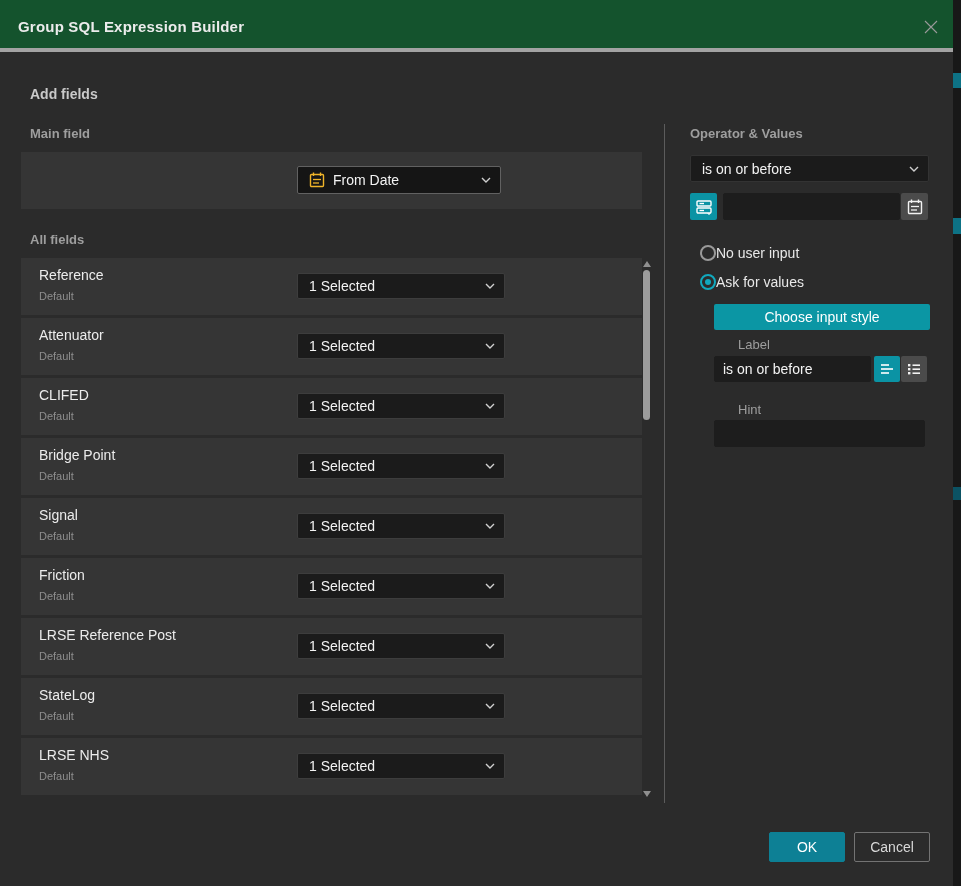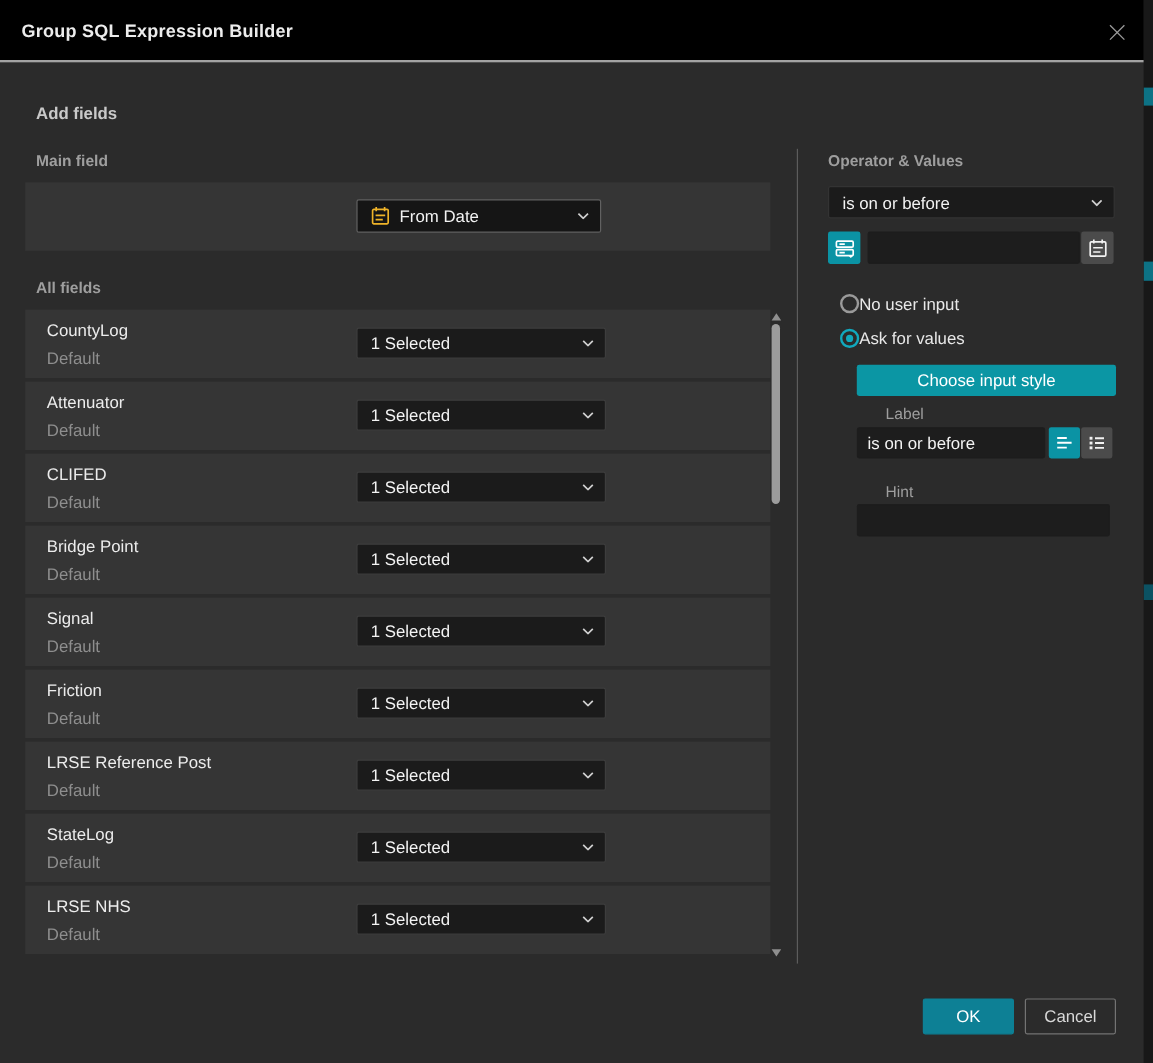--- a/index.html
+++ b/index.html
@@ -7,41 +7,41 @@
               font-family:"Liberation Sans", sans-serif; }
   .screen { position:relative; width:961px; height:886px; background:#181818; }
 
   
   .edge-strip { position:absolute; right:0; top:0; width:8px; height:886px; background:#181818; }
   .edge-strip .seg { position:absolute; left:0; width:8px; }
 
   
   .dialog { position:absolute; left:0; top:0; width:953px; height:886px; background:#2b2b2b; }
 
-  .titlebar { position:absolute; left:0; top:0; width:953px; height:52px; background:#000000;
-              border-bottom:2px solid #a3a3a3; }
+  .titlebar { position:absolute; left:0; top:0; width:953px; height:52px; background:#14532d;
+              border-bottom:4px solid #a3a3a3; }
   .title { position:absolute; left:18px; top:0; height:52px; display:flex; align-items:center;
            color:#ececec; font-size:15px; font-weight:700; letter-spacing:.2px; }
   .close-btn { position:absolute; right:12px; top:17px; width:20px; height:20px; display:flex;
                align-items:center; justify-content:center; cursor:pointer; background:none; border:none; }
 
   .h-add { position:absolute; left:30px; top:86px; color:#c9c9c9; font-size:14px; font-weight:700; }
   .h-sub { position:absolute; color:#9e9e9e; font-size:13px; font-weight:700; }
 
   .panel { position:absolute; background:#353535; }
 
   .select { position:absolute; display:flex; align-items:center; gap:8px; padding:0 26px 0 11px;
             background:#151515; border:1px solid #616161; border-radius:2px; color:#f3f3f3;
             font-size:14px; cursor:pointer; }
   .select .chev { position:absolute; right:9px; top:50%; transform:translateY(-50%); display:flex; }
   .select.dim { border-color:#3d3d3d; background:#1b1b1b; }
 
   .card { position:absolute; left:21px; width:621px; height:57px; background:#353535; }
   .card .fname { position:absolute; left:18px; top:9px; color:#ececec; font-size:14px; }
-  .card .fsub  { position:absolute; left:18px; top:32px; color:#8e8e8e; font-size:14px; }
+  .card .fsub  { position:absolute; left:18px; top:32px; color:#8e8e8e; font-size:11px; }
 
   
   .sb-arrow { position:absolute; left:643px; width:0; height:0; border-left:4px solid transparent;
               border-right:4px solid transparent; cursor:pointer; }
   .sb-up   { top:261px; border-bottom:6px solid #8f8f8f; }
   .sb-down { top:791px; border-top:6px solid #8f8f8f; }
   .sb-thumb { position:absolute; left:643px; top:270px; width:7px; height:150px; background:#9c9c9c;
               border-radius:4px; cursor:grab; }
 
   .vdivider { position:absolute; left:664px; top:124px; width:1px; height:679px; background:#5c5c5c; }
@@ -115,21 +115,21 @@
               <path d="M1 1 L5 5 L9 1" stroke="#cfcfcf" stroke-width="1.4" fill="none"></path>
             </svg>
         </span>
       </div>
     </div>
 
     <div class="h-sub" style="left:30px;top:232px;">All fields</div>
 
     <div>
       <div class="card" style="top:258px;">
-        <div class="fname">CountyLog</div>
+        <div class="fname">Reference</div>
         <div class="fsub">Default</div>
         <div class="select dim" style="left:276px;top:15px;width:208px;height:26px;">
           <span>1 Selected</span>
           <span class="chev">
               <svg width="10" height="6" viewBox="0 0 10 6">
                 <path d="M1 1 L5 5 L9 1" stroke="#cfcfcf" stroke-width="1.4" fill="none"></path>
               </svg>
             </span>
         </div>
       </div>

